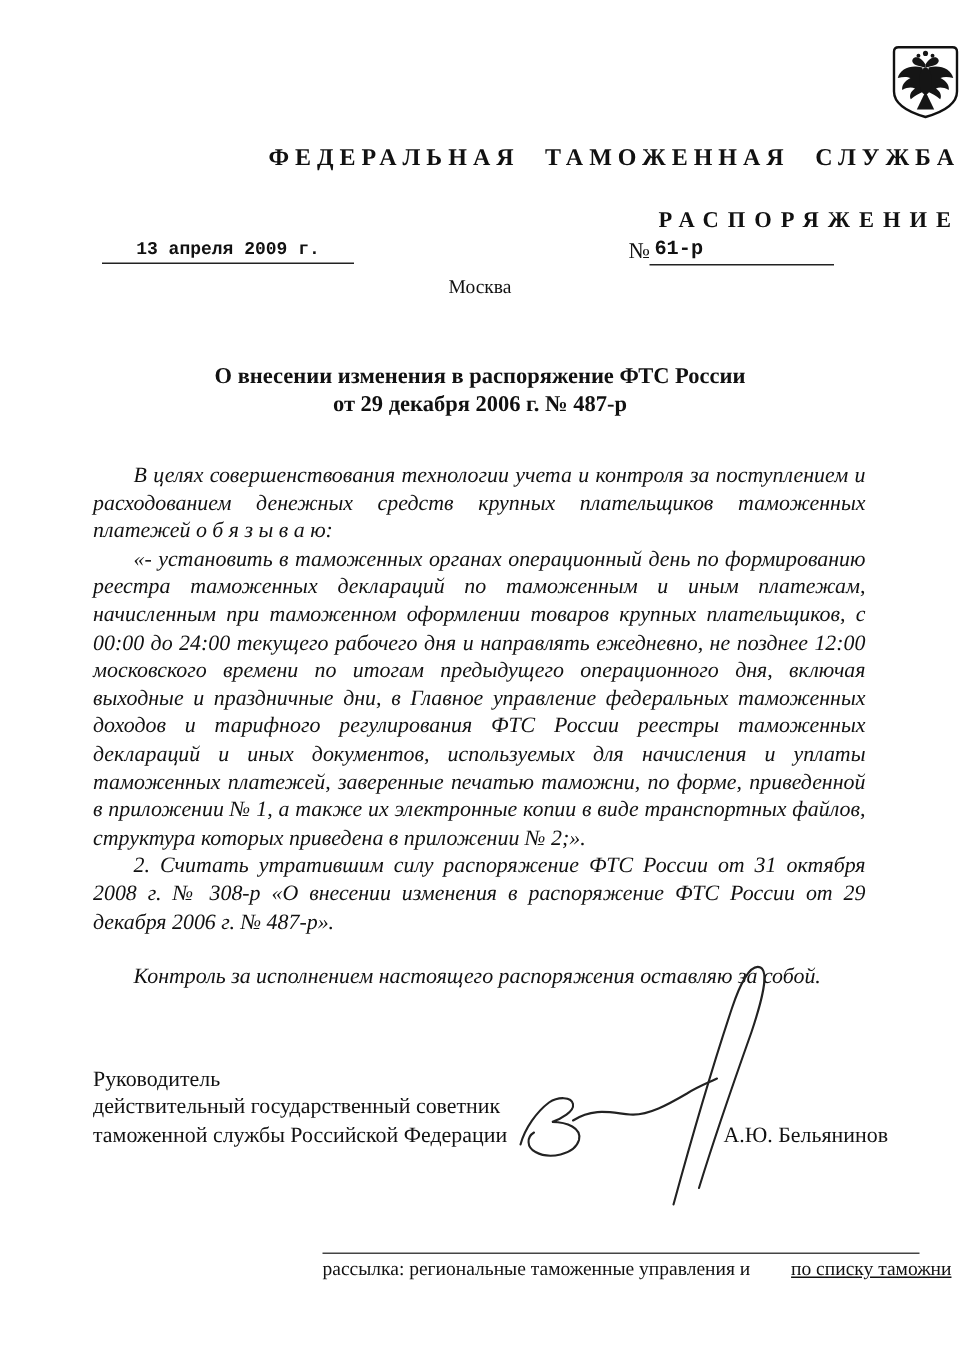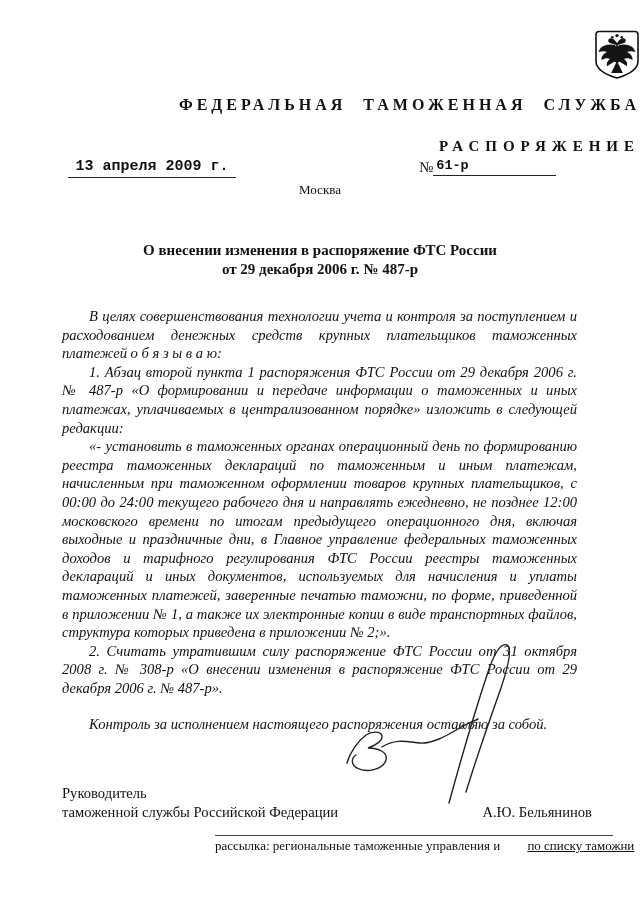--- a/index.html
+++ b/index.html
@@ -25,21 +25,21 @@
   .doctype {
     margin-top:24px;
     font-weight:bold; font-size:15px;
     letter-spacing:6px;
   }
 
   .meta { position:relative; height:21px; margin-top:3px; }
   .date-field {
     position:absolute; left:68px; top:0; width:168px;
     text-align:center;
-    font-family:"Liberation Mono", monospace; font-size:15px; font-weight:bold;
+    font-family:"Liberation Mono", monospace; font-size:12px; font-weight:bold;
     border-bottom:1.2px solid #222; padding-bottom:2px;
   }
   .number-field { position:absolute; left:419px; top:0; }
   .number-sign { font-size:15px; }
   .number-value {
     display:inline-block; width:120px;
     font-family:"Liberation Mono", monospace; font-size:13.5px; font-weight:bold;
     border-bottom:1.2px solid #222; padding:0 0 2px 3px;
     vertical-align:bottom;
   }
@@ -111,28 +111,28 @@
 
   <div class="city">Москва</div>
 
   <div class="title">
     <div>О внесении изменения в распоряжение ФТС России</div>
     <div>от 29 декабря 2006 г. № 487-р</div>
   </div>
 
   <div class="content">
     <p><span>В целях совершенствования технологии учета и контроля  за поступлением и расходованием денежных средств крупных плательщиков таможенных платежей</span> <span>о б я з ы в а ю:</span></p>
-    <p>1. Абзац второй пункта 1  распоряжения ФТС России от 29 декабря 2006 г. № 487-р «О формировании и передаче информации о таможенных и иных платежах, уплачиваемых в централизованном порядке» изложить в следующей редакции:</p>
     <p>«- установить в таможенных органах операционный день по формированию реестра таможенных деклараций по таможенным и иным платежам, начисленным при таможенном оформлении товаров крупных плательщиков, с 00:00 до 24:00 текущего рабочего дня и направлять ежедневно, не позднее 12:00 московского времени по итогам предыдущего операционного дня, включая выходные и праздничные дни, в Главное управление федеральных таможенных доходов и тарифного регулирования ФТС России реестры таможенных деклараций и иных документов, используемых для начисления и уплаты таможенных платежей, заверенные печатью таможни, по форме, приведенной в приложении № 1, а также их электронные копии в виде транспортных файлов, структура которых приведена в приложении № 2;».</p>
     <p>2. Считать утратившим силу распоряжение ФТС России от 31 октября 2008 г. № 308-р «О внесении изменения в распоряжение ФТС России от 29 декабря 2006 г. № 487-р».</p>
     <p class="control">Контроль за исполнением настоящего распоряжения оставляю за собой.</p>
   </div>
 
   <div class="sig">
     <div>Руководитель</div>
+    <div>действительный государственный советник</div>
     <div>таможенной службы Российской Федерации</div>
     <span class="sig-name">А.Ю. Бельянинов</span>
   </div>
 
   <svg class="sig-stroke" viewBox="330 630 200 185" width="200" height="185">
     <g fill="none" stroke="#222" stroke-width="1.4" stroke-linecap="round">
       <path d="M347,763 C350,752 358,741 366,735 C372,731 381,731 382,736 C383,741 374,746 368,748 C378,748 388,752 386,760 C383,770 366,773 357,768 C351,765 351,758 356,755"></path>
       <path d="M382,747 C396,738 408,742 420,743 C432,744 446,736 458,729 C466,724 472,722 478,719"></path>
       <path d="M449,803 C458,770 473,717 488,672 C493,657 500,642 507,645 C513,648 508,667 501,688 C490,719 477,756 466,792"></path>
     </g>

